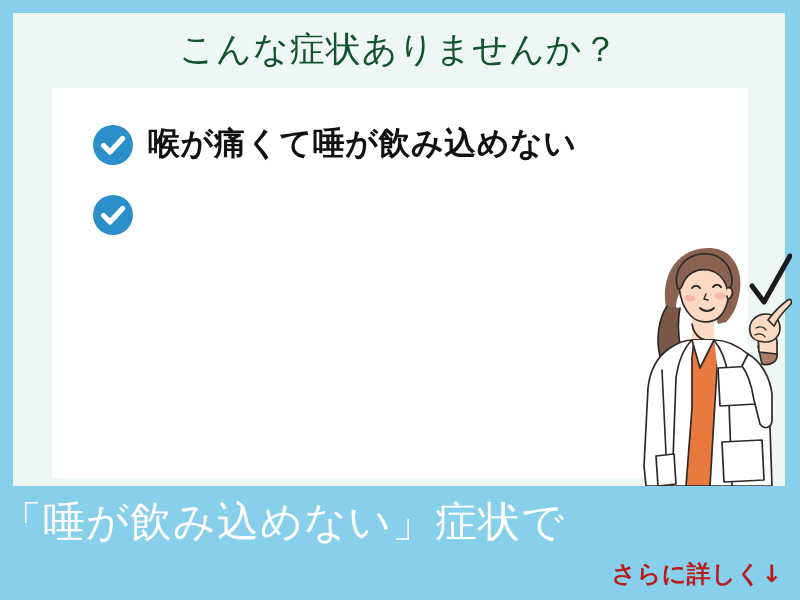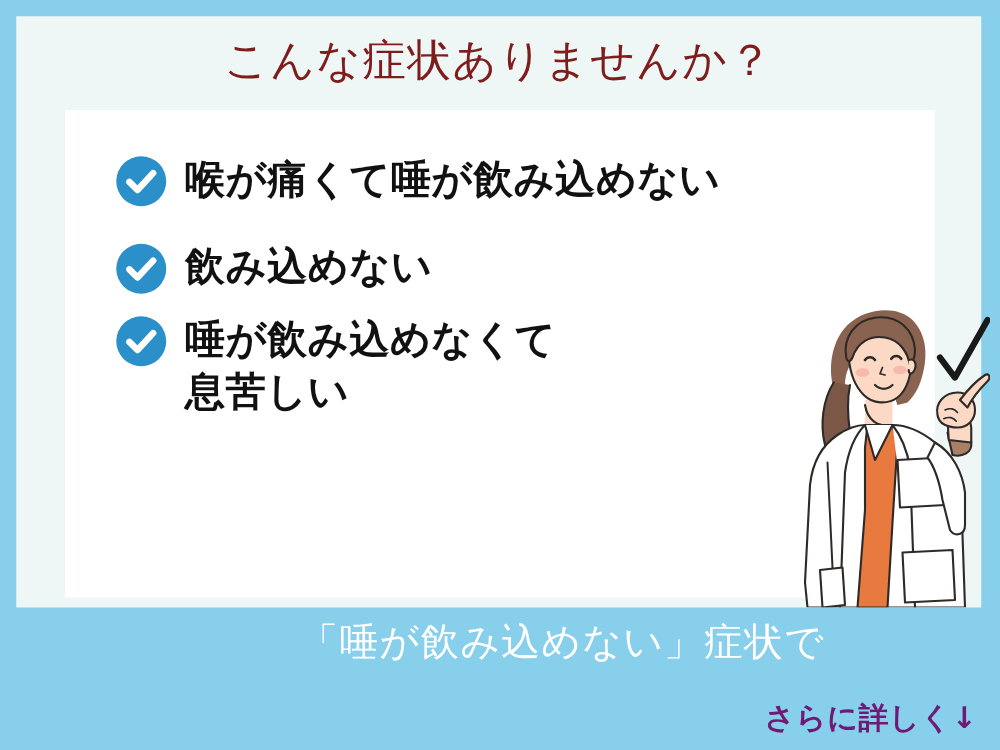--- a/index.html
+++ b/index.html
@@ -37,21 +37,21 @@
   }
   #headline {
     position: absolute;
     left: 13px;
     top: 30px;
     width: 772px;
     text-align: center;
     font-size: 35px;
     font-weight: 400;
     letter-spacing: 1px;
-    color: #7f1d1d;
+    color: #14532d;
     line-height: 1.1;
     white-space: nowrap;
   }
   #checklist {
     position: absolute;
     left: 92px;
     top: 122px;
     width: 600px;
   }
   .check-item {
@@ -74,33 +74,33 @@
     line-height: 1.32;
     letter-spacing: 0.5px;
   }
   .check-text .l2 { display: block; }
   
   #band-text {
     position: absolute;
     left: 0;
     top: 492px;
     width: 660px;
-    text-align: right;
+    text-align: left;
     color: #ffffff;
-    font-size: 31px;
+    font-size: 42px;
     font-weight: 400;
     line-height: 1.42;
     letter-spacing: 1px;
   }
   #band-text .l2 { display: block; }
   #more-link {
     position: absolute;
     right: 18px;
     bottom: 10px;
-    color: #701a75;
+    color: #b91c1c;
     font-size: 24px;
     font-weight: 700;
     letter-spacing: 0.5px;
     white-space: nowrap;
   }
   
   #doctor {
     position: absolute;
     left: 622px;
     top: 228px;
@@ -136,36 +136,23 @@
     </div>
 
     <div class="check-item" style="margin-bottom:14px;">
       <span class="check-icon">
         <svg width="42" height="42" viewBox="0 0 42 42">
           <circle cx="21" cy="21" r="20" fill="#2b8fc9"></circle>
           <path d="M11.5 21.5 L18 28 L30.5 14.5" fill="none" stroke="#ffffff" stroke-width="5.2" stroke-linecap="round" stroke-linejoin="round"></path>
         </svg>
       </span>
       <span class="check-text">
-        <span class="l2">飲み込めない</span>
       </span>
     </div>
 
-    <div class="check-item" style="margin-bottom:0;">
-      <span class="check-icon">
-        <svg width="42" height="42" viewBox="0 0 42 42">
-          <circle cx="21" cy="21" r="20" fill="#2b8fc9"></circle>
-          <path d="M11.5 21.5 L18 28 L30.5 14.5" fill="none" stroke="#ffffff" stroke-width="5.2" stroke-linecap="round" stroke-linejoin="round"></path>
-        </svg>
-      </span>
-      <span class="check-text">
-        <span>唾が飲み込めなくて</span>
-        <span class="l2">息苦しい</span>
-      </span>
-    </div>
 
   </div>
 
   <div id="doctor">
     <svg width="170" height="258" viewBox="0 0 170 258">
       <g stroke="#2e2a28" stroke-width="1.7" stroke-linecap="round" stroke-linejoin="round" fill="none">
 
         <path d="M46 86 C40 70 42 46 56 32 C70 18 96 16 108 28 C120 40 120 58 116 72
                  C113 84 108 90 104 94 L96 96 C96 96 92 84 90 76 C86 62 76 56 66 58
                  C58 60 54 70 54 80 L52 96 C48 98 47 92 46 86 Z" fill="#8a6250" stroke="none"></path>

